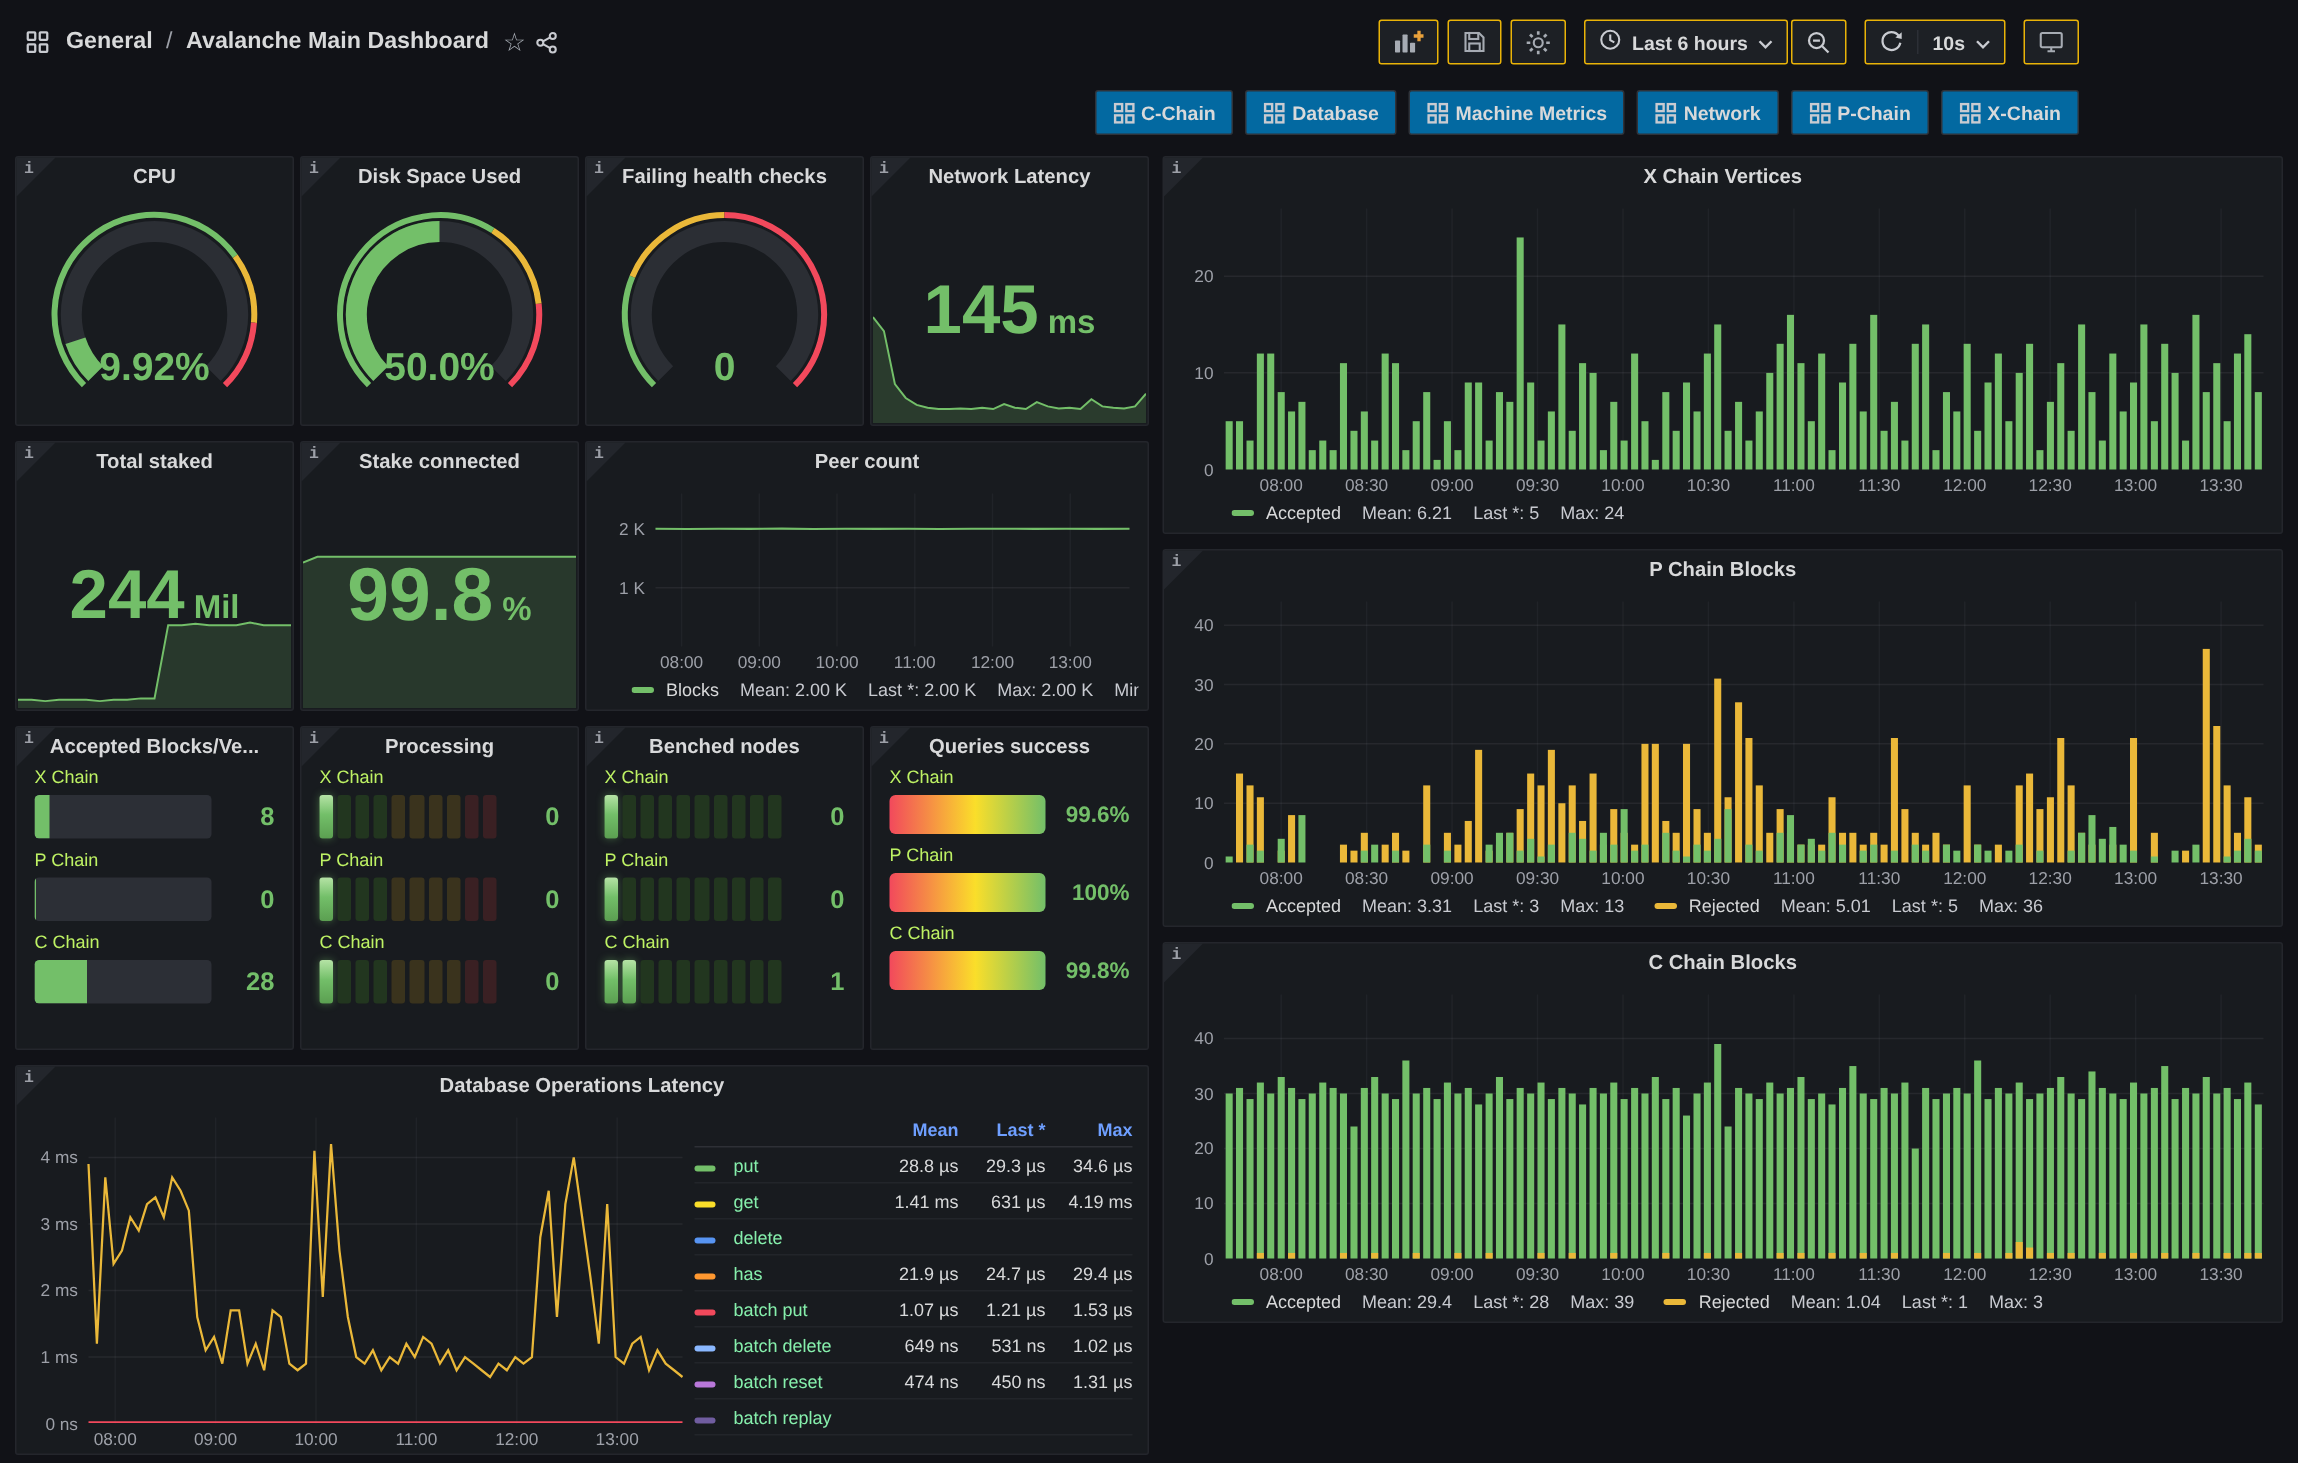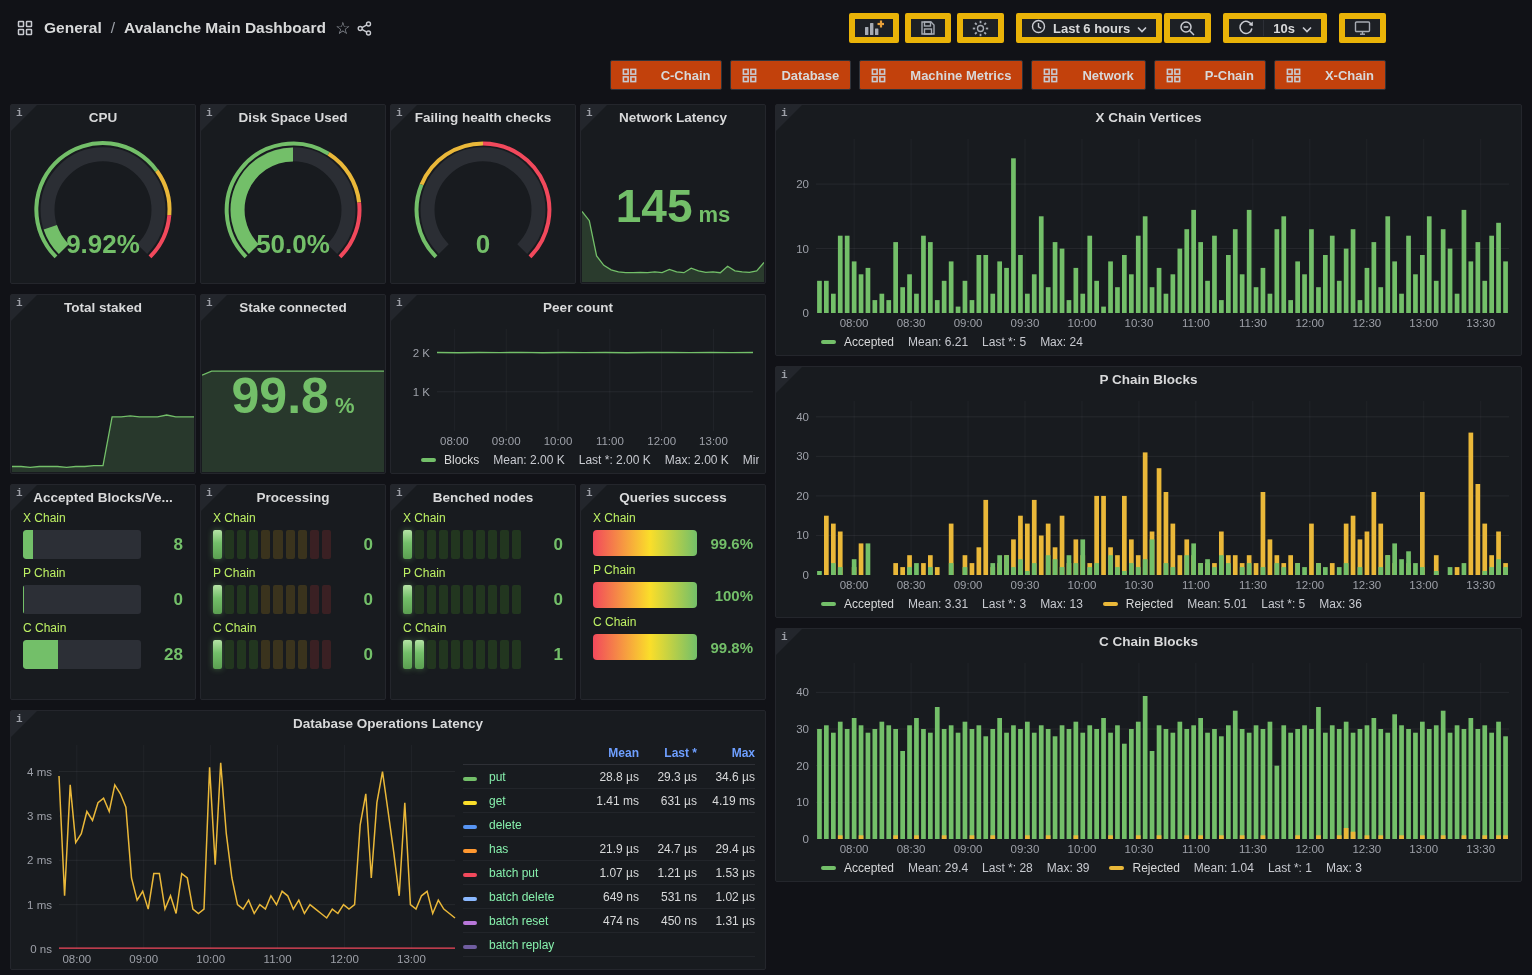--- a/index.html
+++ b/index.html
@@ -7,27 +7,27 @@
   svg text{font-family:"Liberation Sans",sans-serif}
   .screen{position:relative;width:1400px;height:975px}
 
   
   .hdr{position:absolute;top:0;left:0;right:0;height:56px;display:flex;align-items:center;padding:0 14px;box-sizing:border-box}
   .crumb{display:flex;align-items:center;gap:9px;font-size:15.5px;font-weight:600;color:#D8D9DA}
   .crumb .sep{color:#9DA0A8;font-weight:400}
   .hicon{display:inline-flex;align-items:center;justify-content:center;width:22px;height:22px;color:#A6ABB3;cursor:pointer}
   .spacer{flex:1}
   .tbtn{display:inline-flex;align-items:center;gap:7px;height:30px;padding:0 9px;background:#1D2025;
-    border:6px solid #eab308;border-radius:2px;margin-left:6px;font-size:13px;font-weight:700;color:#D8D9DA;cursor:pointer}
+    border:1px solid #eab308;border-radius:2px;margin-left:6px;font-size:13px;font-weight:700;color:#D8D9DA;cursor:pointer}
   .tbtn.joined{margin-left:2px}
   .divline{width:1px;height:16px;background:#2C2F36;margin:0 2px}
 
   
   .navrow{position:absolute;top:60px;right:14px;display:flex;gap:8px}
-  .navbtn{display:inline-flex;align-items:center;gap:24px;height:30px;padding:0 11px;background:#c2410c;
+  .navbtn{display:inline-flex;align-items:center;gap:4px;height:30px;padding:0 11px;background:#0369a1;
     border:1px solid #2F333A;border-radius:2px;font-size:13px;font-weight:700;color:#D8D9DA;cursor:pointer}
 
   
   .panel{position:absolute;background:#181B1F;border:1px solid #24262C;border-radius:2px;box-sizing:border-box}
   .ptitle{position:absolute;top:0;left:0;right:0;height:26px;line-height:26px;margin:0;text-align:center;
     font-size:13.5px;font-weight:600;color:#D8D9DA;cursor:pointer;white-space:nowrap;overflow:hidden}
   .corner{position:absolute;top:0;left:0;width:0;height:0;border-top:26px solid #23262C;border-right:26px solid transparent;z-index:3}
   .corner span{position:absolute;top:-24px;left:5px;font-size:11px;font-weight:700;color:#9DA0A8;font-family:"Liberation Mono",monospace}
 
   #p-cpu{left:10px;top:104px;width:186px;height:180px}
@@ -338,20 +338,23 @@
           <polygon points="0.0,7.4 7.3,16.7 14.6,52.0 21.8,61.3 29.1,65.9 36.4,67.8 43.7,68.7 51.0,68.7 58.2,68.3 65.5,68.7 72.8,67.8 80.1,68.7 87.4,65.4 94.6,67.8 101.9,68.7 109.2,64.1 116.5,66.9 123.8,68.3 131.0,67.8 138.3,68.7 145.6,62.2 152.9,66.9 160.2,67.8 167.4,68.3 174.7,66.9 182.0,58.5 182,78 0,78" fill="rgba(115,191,105,0.2)"></polygon>
           <polyline points="0.0,7.4 7.3,16.7 14.6,52.0 21.8,61.3 29.1,65.9 36.4,67.8 43.7,68.7 51.0,68.7 58.2,68.3 65.5,68.7 72.8,67.8 80.1,68.7 87.4,65.4 94.6,67.8 101.9,68.7 109.2,64.1 116.5,66.9 123.8,68.3 131.0,67.8 138.3,68.7 145.6,62.2 152.9,66.9 160.2,67.8 167.4,68.3 174.7,66.9 182.0,58.5 " fill="none" stroke="#73BF69" stroke-width="1.3"></polyline>
         </svg></div>
   </section>
 
   <section class="panel" id="p-staked">
     <div class="corner">
         <span>i</span>
       </div>
     <h2 class="ptitle">Total staked</h2>
+    <div class="statval">
+      <span class="bigval">244</span><span class="bigunit">Mil</span>
+    </div>
     <div class="sparkbox" style="height: 92px;"><svg width="182" height="92">
           <polygon points="0.0,86.5 9.1,86.5 18.2,87.4 27.3,86.5 36.4,86.5 45.5,86.5 54.6,87.4 63.7,86.5 72.8,86.5 81.9,85.6 91.0,85.6 100.1,36.8 109.2,36.8 118.3,35.9 127.4,36.8 136.5,36.8 145.6,36.8 154.7,35.0 163.8,36.8 172.9,36.8 182.0,36.8 182,92 0,92" fill="rgba(115,191,105,0.18)"></polygon>
           <polyline points="0.0,86.5 9.1,86.5 18.2,87.4 27.3,86.5 36.4,86.5 45.5,86.5 54.6,87.4 63.7,86.5 72.8,86.5 81.9,85.6 91.0,85.6 100.1,36.8 109.2,36.8 118.3,35.9 127.4,36.8 136.5,36.8 145.6,36.8 154.7,35.0 163.8,36.8 172.9,36.8 182.0,36.8 " fill="none" stroke="#73BF69" stroke-width="1.3"></polyline>
         </svg></div>
   </section>
 
   <section class="panel" id="p-conn">
     <div class="corner">
         <span>i</span>
       </div>

